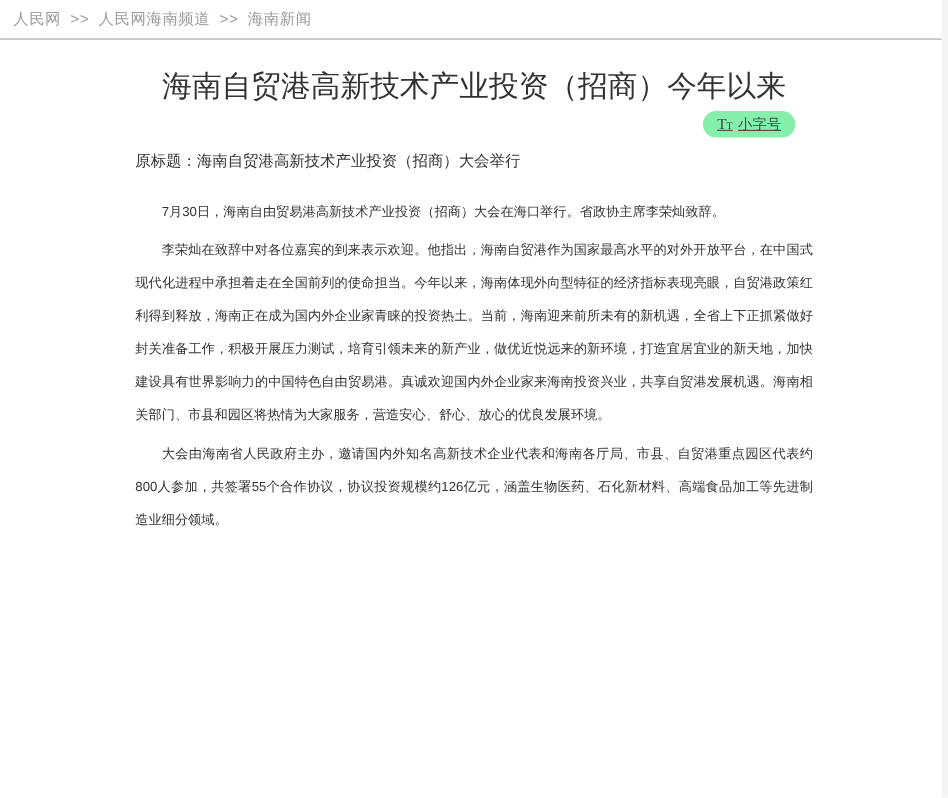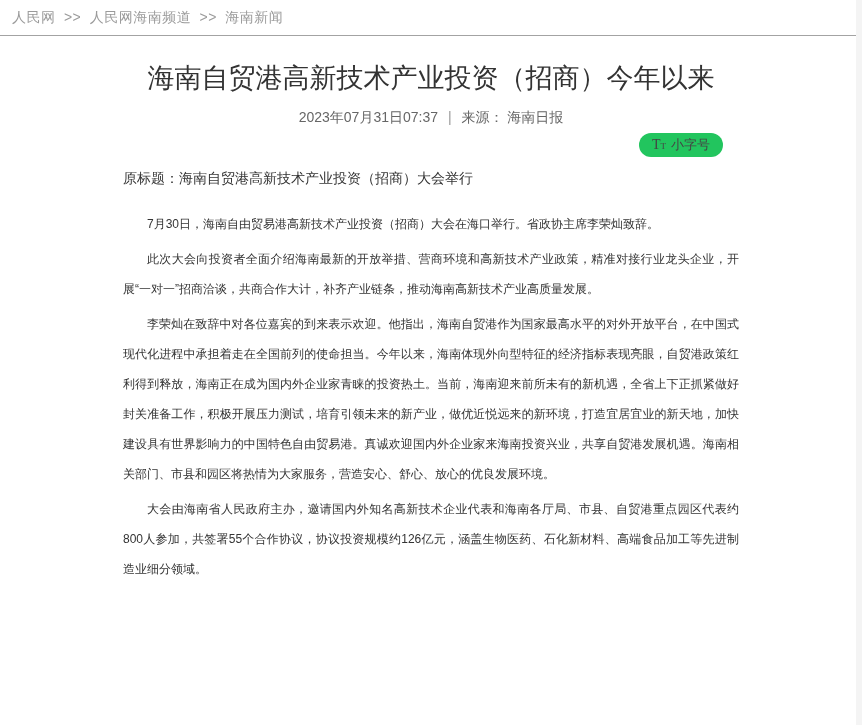--- a/index.html
+++ b/index.html
@@ -52,30 +52,31 @@
   .meta .meta-sep { margin: 0 6px; color: #999999; }
   .meta a { color: #666666; text-decoration: none; cursor: pointer; }
 
   .toolbar {
     margin-top: 6px;
     text-align: right;
     padding-right: 16px;
   }
   .font-size-btn {
     display: inline-block;
-    background: #22c55e;
+    background: #86efac;
     border: none;
     border-radius: 13px;
     height: 24px;
     line-height: 24px;
     padding: 0 13px;
     font-size: 13px;
     color: #444444;
     cursor: pointer;
     font-family: inherit;
+    text-decoration: underline;
   }
   .font-size-btn .t-big { font-size: 14px; font-family: "Liberation Serif", serif; }
   .font-size-btn .t-small { font-size: 9px; font-family: "Liberation Serif", serif; }
   .font-size-btn .fs-label { margin-left: 5px; }
 
   .orig-title {
     margin-top: 13px;
     font-size: 14px;
     color: #333333;
     line-height: 16px;
@@ -107,38 +108,31 @@
   <span class="crumb-sep">&gt;&gt;</span>
   <a>人民网海南频道</a>
   <span class="crumb-sep">&gt;&gt;</span>
   <a>海南新闻</a>
 </div>
 
 <div class="content">
   <h1 class="page-title">海南自贸港高新技术产业投资（招商）今年以来</h1>
 
 
-  <div class="meta">
-    <span>2023年07月31日07:37</span>
-    <span class="meta-sep">|</span>
-    <span>来源：</span>
-    <a>海南日报</a>
-  </div>
 
   <div class="toolbar">
     <button class="font-size-btn">
       <span class="t-big">T</span><span class="t-small">T</span><span class="fs-label">小字号</span>
     </button>
   </div>
 
   <div class="orig-title">原标题：海南自贸港高新技术产业投资（招商）大会举行</div>
 
   <div class="article-body">
     <p>7月30日，海南自由贸易港高新技术产业投资（招商）大会在海口举行。省政协主席李荣灿致辞。</p>
-    <p>此次大会向投资者全面介绍海南最新的开放举措、营商环境和高新技术产业政策，精准对接行业龙头企业，开展“一对一”招商洽谈，共商合作大计，补齐产业链条，推动海南高新技术产业高质量发展。</p>
     <p>李荣灿在致辞中对各位嘉宾的到来表示欢迎。他指出，海南自贸港作为国家最高水平的对外开放平台，在中国式现代化进程中承担着走在全国前列的使命担当。今年以来，海南体现外向型特征的经济指标表现亮眼，自贸港政策红利得到释放，海南正在成为国内外企业家青睐的投资热土。当前，海南迎来前所未有的新机遇，全省上下正抓紧做好封关准备工作，积极开展压力测试，培育引领未来的新产业，做优近悦远来的新环境，打造宜居宜业的新天地，加快建设具有世界影响力的中国特色自由贸易港。真诚欢迎国内外企业家来海南投资兴业，共享自贸港发展机遇。海南相关部门、市县和园区将热情为大家服务，营造安心、舒心、放心的优良发展环境。</p>
     <p>大会由海南省人民政府主办，邀请国内外知名高新技术企业代表和海南各厅局、市县、自贸港重点园区代表约800人参加，共签署55个合作协议，协议投资规模约126亿元，涵盖生物医药、石化新材料、高端食品加工等先进制造业细分领域。</p>
 
   </div>
 
 </div>
 
 <div class="scroll-strip"></div>
 
 </body></html>

